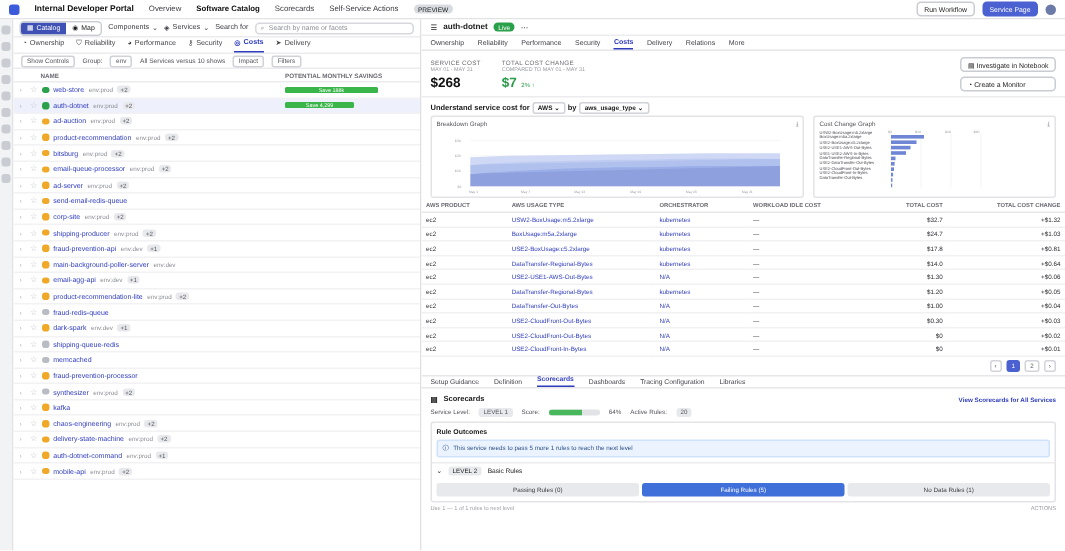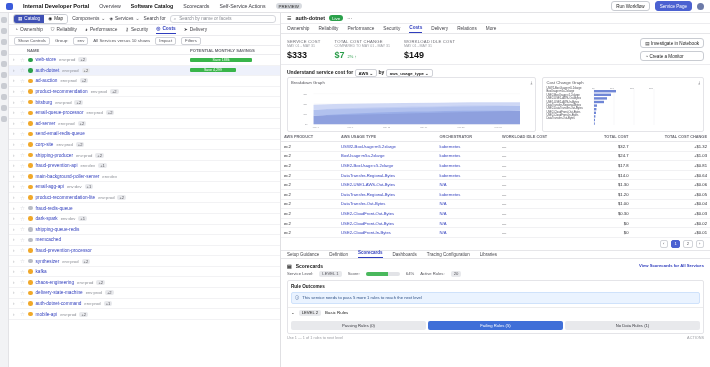--- a/index.html
+++ b/index.html
@@ -484,34 +484,29 @@
         <span class="t active">Costs</span>
         <span class="t">Delivery</span>
         <span class="t">Relations</span>
         <span class="t">More</span>
       </div>
 
       <div class="kpis">
         <div class="kpi">
           <div class="lbl">SERVICE COST</div>
           <div class="sublbl">MAY 01 - MAY 31</div>
-          <div class="val">$333</div>
+          <div class="val">$268</div>
         </div>
         <div class="kpi">
           <div class="lbl">TOTAL COST CHANGE</div>
           <div class="sublbl">COMPARED TO MAY 01 - MAY 31</div>
           <div class="row2">
             <div class="val green">$7</div>
             <div class="delta">2% ↑</div>
           </div>
-        </div>
-        <div class="kpi">
-          <div class="lbl">WORKLOAD IDLE COST</div>
-          <div class="sublbl">MAY 01 - MAY 31</div>
-          <div class="val">$149</div>
         </div>
         <div class="kpi-actions">
           <span class="btn-sm">
             <span>▤ </span><span>Investigate in Notebook</span>
           </span>
           <span class="btn-sm">
             <span>◔ </span><span>Create a Monitor</span>
           </span>
         </div>
       </div>

